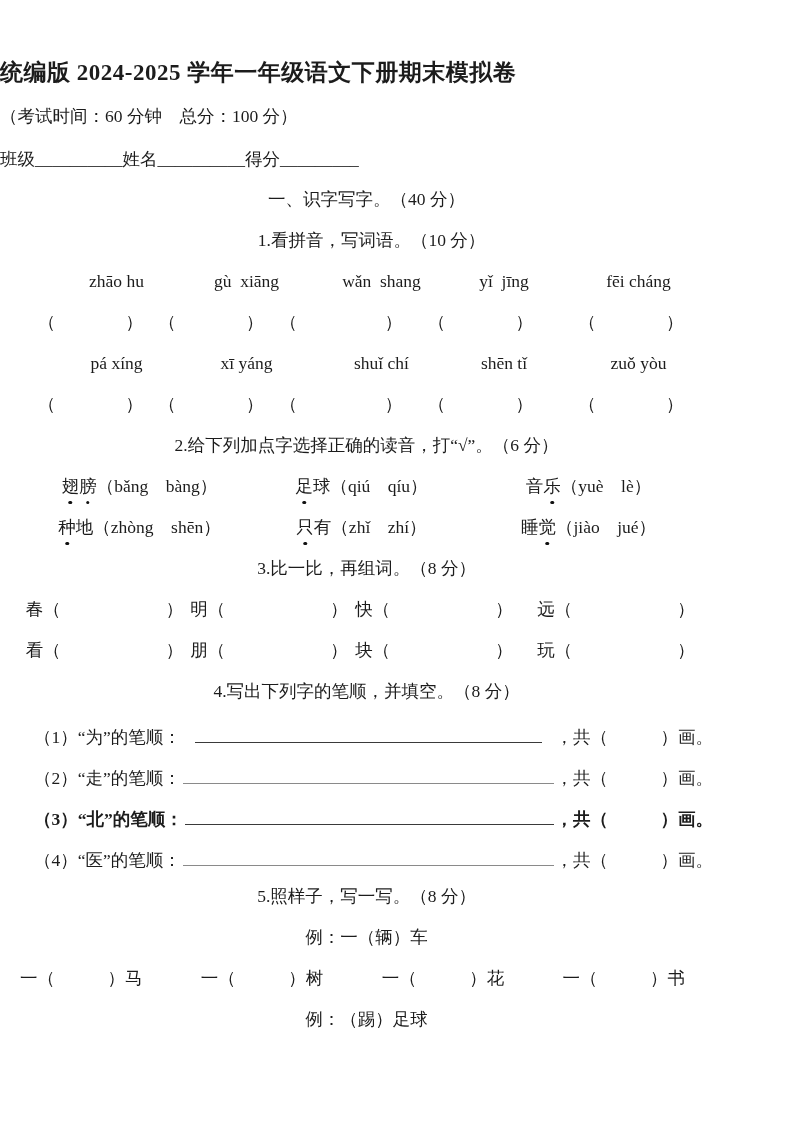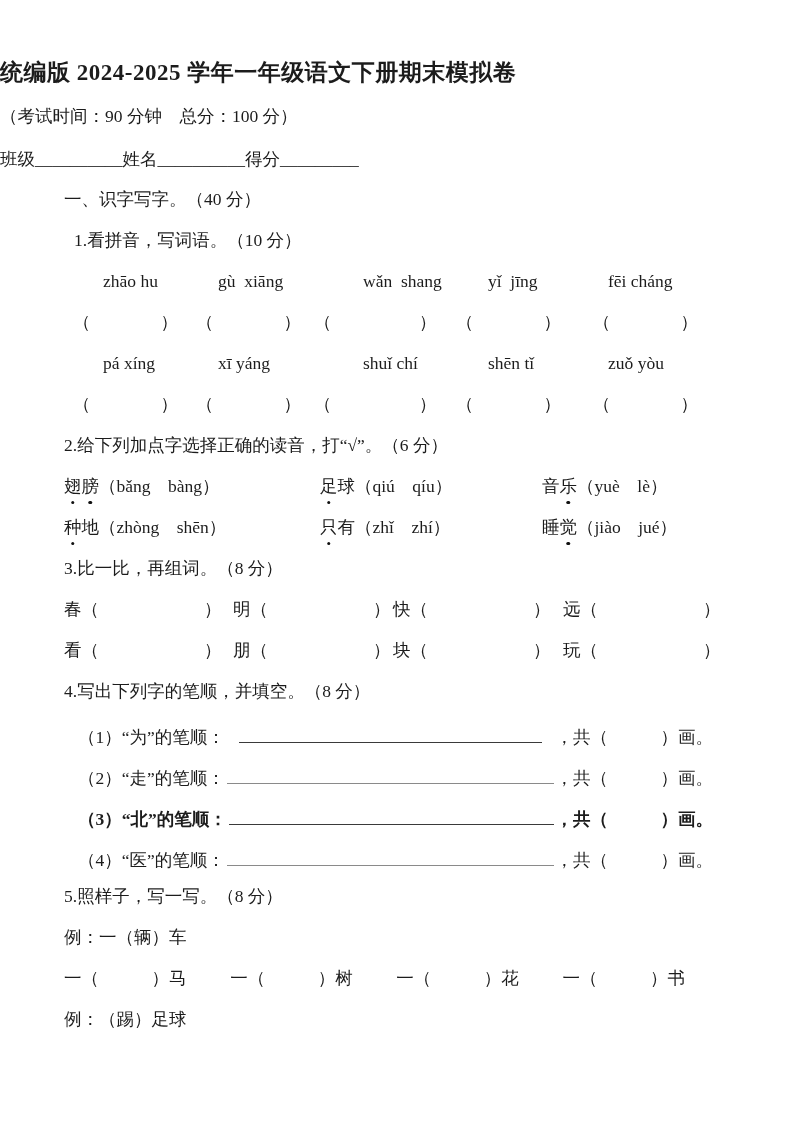--- a/index.html
+++ b/index.html
@@ -6,47 +6,47 @@
   body{
     width:793px;height:1122px;overflow:hidden;background:#ffffff;color:#1c1c1c;
     font-family:"Liberation Serif","DejaVu Serif",serif;
     font-size:17.5px;
   }
   .header{width:793px;text-align:left;padding-top:58px;}
   .title{font-size:23px;font-weight:bold;line-height:30px;letter-spacing:0.5px;}
   .exam-info{margin-top:16px;line-height:24px;white-space:pre;}
   .student-line{margin-top:19px;line-height:24px;white-space:pre;}
   .student-line .blank{letter-spacing:0;}
-  .page{padding:8px 80px 0 64px;}
+  .page{padding:8px 80px 0 20px;text-align:center;}
   .line{height:41px;line-height:41px;white-space:pre;}
   
   .py-row{display:grid;grid-template-columns:115px 145px 125px 120px auto;padding-left:39px;}
   .bl-row{display:grid;grid-template-columns:123px 118px 142px 137px auto;padding-left:9px;}
   .py-row span,.bl-row span{white-space:pre;}
   
-  .q2-row{display:grid;grid-template-columns:239px 205px auto;gap:17px;}
+  .q2-row{display:grid;grid-template-columns:239px 205px auto;}
   .dotch{position:relative;display:inline-block;}
   .dotch::after{content:"";position:absolute;left:50%;bottom:3px;transform:translateX(-50%);
     width:3.5px;height:3.5px;border-radius:50%;background:#111;}
   
   .q3-row{display:grid;grid-template-columns:169px 160px 170px auto;}
   
   .q4-row{display:flex;align-items:baseline;}
   .q4-row .ul{flex:1;border-bottom:1px solid #3a3a3a;height:30px;margin:0 2px;}
   .q4-row .ul.gray{border-bottom-color:#8a8a8a;}
   .q4-row .sfx{white-space:pre;}
   
   .q5-row{display:flex;justify-content:space-between;padding-right:28px;}
 </style>
 </head>
 <body>
 
 <div class="header">
   <div class="title">统编版 2024-2025 学年一年级语文下册期末模拟卷</div>
-  <div class="exam-info">（考试时间：90 分钟　总分：100 分）</div>
+  <div class="exam-info">（考试时间：60 分钟　总分：100 分）</div>
   <div class="student-line"><span>班级</span><span class="blank">__________</span><span>姓名</span><span class="blank">__________</span><span>得分</span><span class="blank">_________</span></div>
 </div>
 
 <div class="page">
 
   <div class="line">一、识字写字。（40 分）</div>
 
   <div class="line" style="padding-left:10px;">1.看拼音，写词语。（10 分）</div>
 
   <div class="line py-row">

